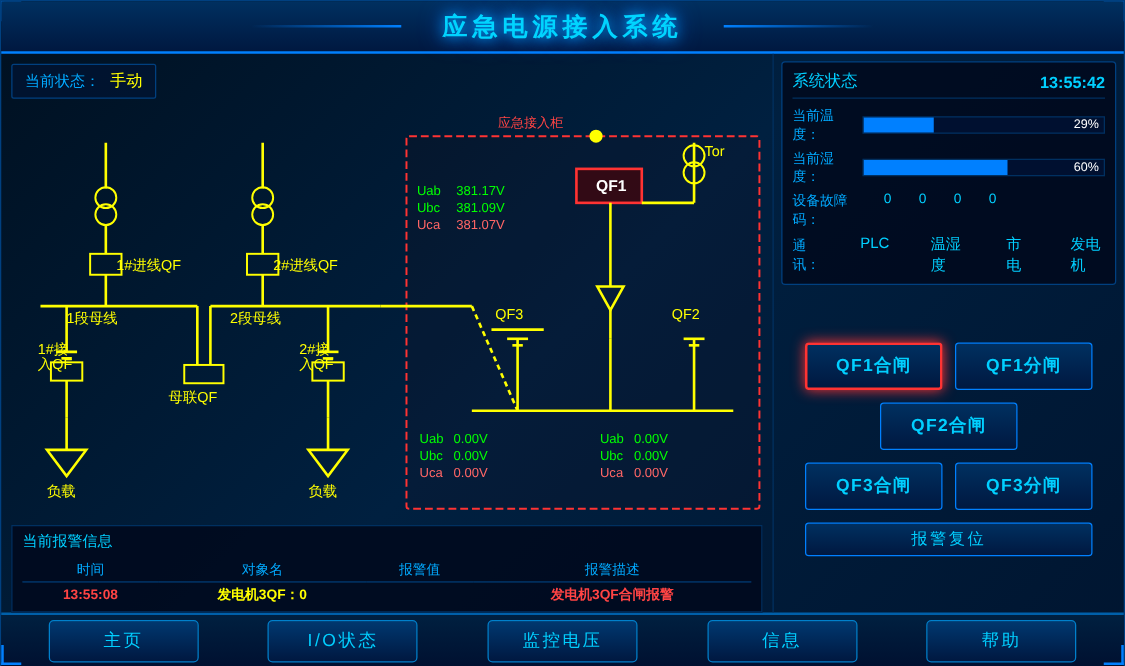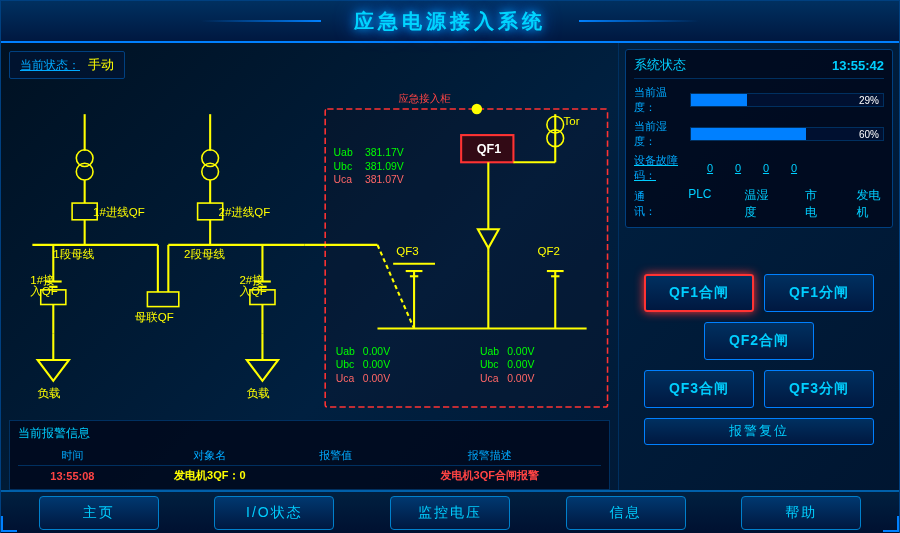--- a/index.html
+++ b/index.html
@@ -83,21 +83,21 @@
       left: 8px;
       background: rgba(0,20,50,0.8);
       border: 1px solid #004080;
       padding: 4px 10px;
       border-radius: 2px;
       display: flex;
       align-items: center;
       gap: 8px;
       font-size: 12px;
     }
-    .status-label { color: #00aaff; text-decoration: underline; }
+    .status-label { color: #00aaff; }
     .status-value { color: #ffff00; font-weight: normal; font-size: 13px; }
 
     
     .system-status {
       background: rgba(0,10,30,0.9);
       border: 1px solid #004080;
       border-radius: 3px;
       padding: 6px 8px;
     }
     .sys-status-header {
@@ -134,25 +134,24 @@
       position: absolute;
       right: 4px;
       top: 50%;
       transform: translateY(-50%);
       color: #ffffff;
       font-size: 10px;
     }
 
     .fault-row {
       display: flex;
-      align-items: center;
+      align-items: flex-start;
       gap: 6px;
       font-size: 11px;
       margin-bottom: 4px;
-      text-decoration: underline;
     }
     .fault-label { color: #00aaff; width: 60px; }
     .fault-values { display: flex; gap: 8px; }
     .fault-val { color: #00cfff; min-width: 20px; text-align: center; }
 
     .comm-row {
       display: flex;
       align-items: center;
       gap: 6px;
       font-size: 11px;

